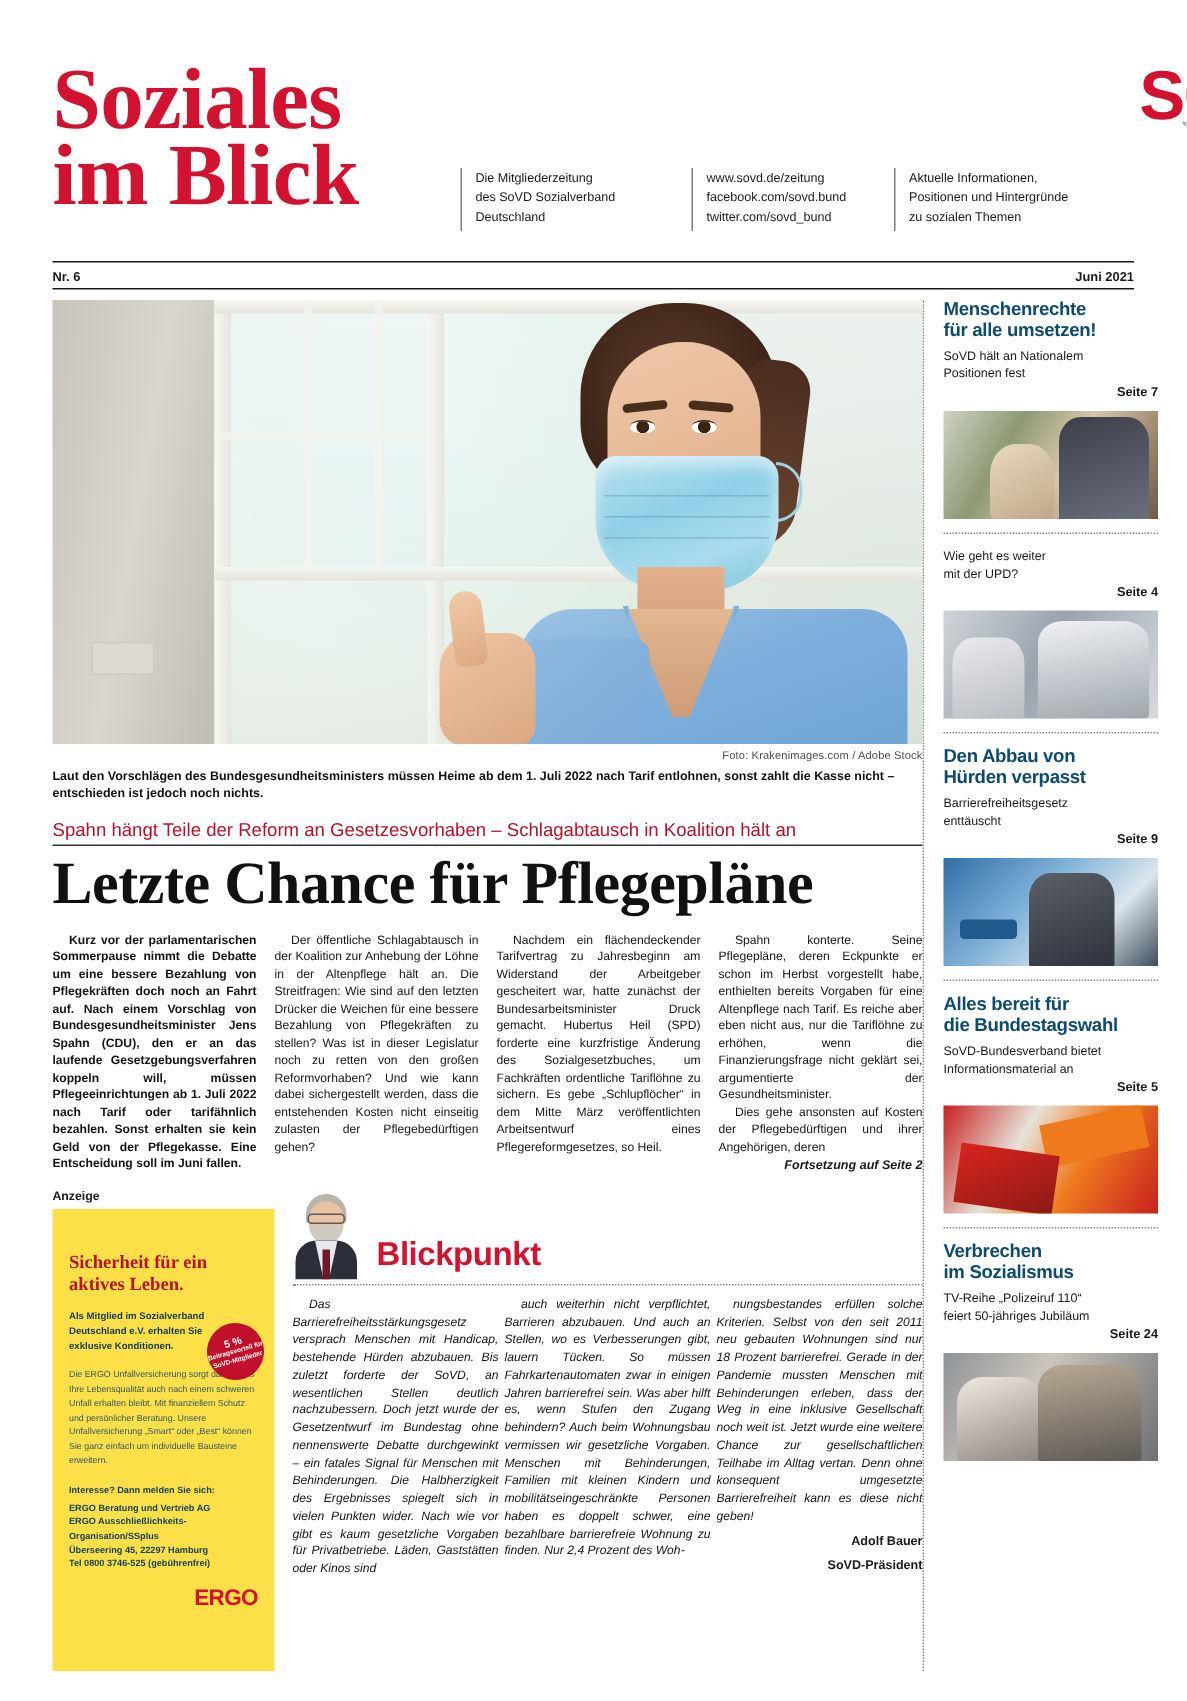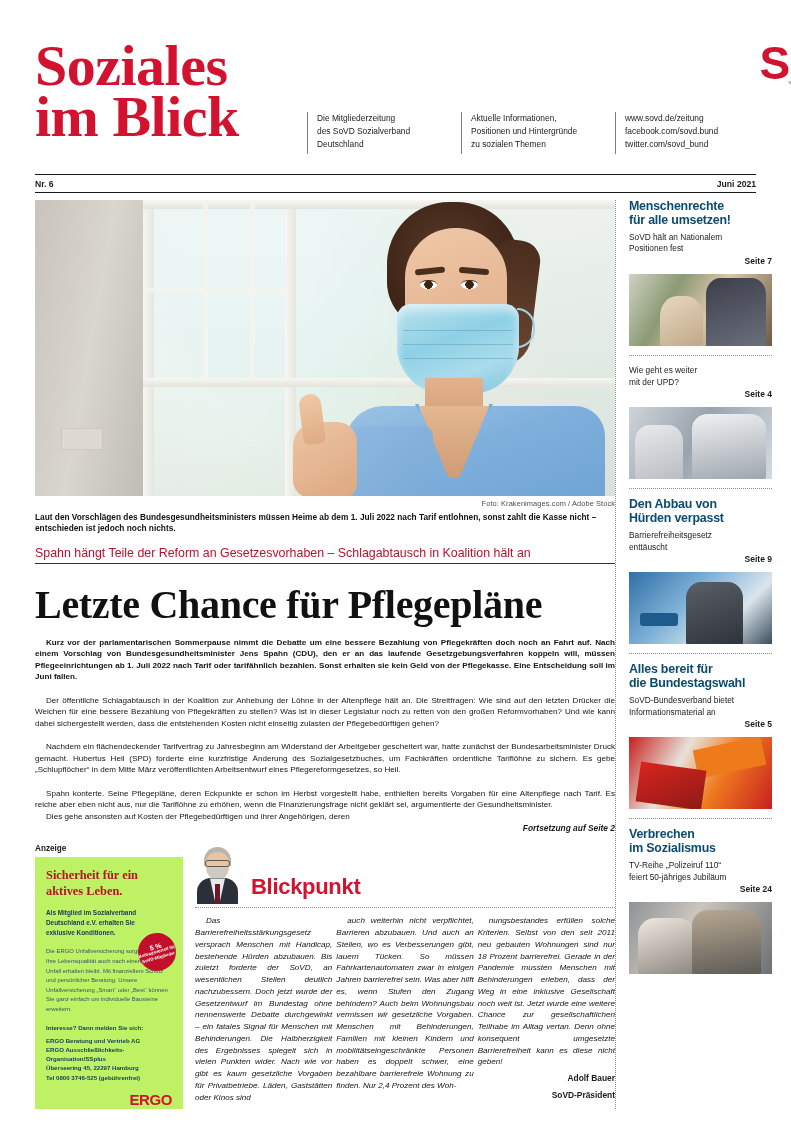--- a/index.html
+++ b/index.html
@@ -204,48 +204,48 @@
     padding-bottom:3px;
     border-bottom:1.4px solid #333;
     color:#b5132b;
     font-size:12.4px;
   }
   .headline {
     font-family:"Liberation Serif", serif;
     font-weight:bold;
     font-size:40px;
     line-height:1.06em;
-    margin:20px 0 11px;
+    margin:4px 0 11px;
     color:#111;
     letter-spacing:-0.3px;
   }
 
   
-  .article { display:flex; gap:12px;flex-direction:column; }
+  .article { display:flex; gap:12px; }
   .acol { flex:1 1 0; }
   .acol p {
     margin:0; font-size:8.1px; line-height:1.42em;
     text-align:justify; text-indent:11px; font-weight:bold;
     hyphens:auto; color:#141414;
   }
   .acol p + p { text-indent:11px; }
   .acol.lead p { font-weight:bold; }
   .acol.normal p { font-weight:normal; }
   .jump {
     font-weight:bold; font-style:italic; font-size:8.4px;
     text-align:right; margin-top:1px;
   }
 
   
   .lower { display:flex; margin-top:11px; gap:12px; }
   .ad-wrap { flex:0 0 148px; }
   .anzeige-label { font-size:8.2px; font-weight:bold; margin-bottom:4px; }
   .ad-box {
-    background:#bef264; padding:11px 11px 10px; position:relative;
-    height:252px;
+    background:#fde047; padding:28px 11px 10px; position:relative;
+    height:308px;
   }
   .ad-head {
     color:#b5132b; font-family:"Liberation Serif", serif;
     font-weight:bold; font-size:12.4px; line-height:1.22em; margin-bottom:9px;
   }
   .ad-sub {
     font-size:6.4px; font-weight:bold; line-height:1.55em;
     color:#143a52; margin-bottom:10px; max-width:98px;
   }
   .ad-body {
@@ -390,26 +390,26 @@
   <div class="masthead">
     <div class="logo-title">
       <span>Soziales</span>
       <span class="l2">im Blick</span>
     </div>
 
     <div class="subheads">
       <div class="sub-col c1" style="white-space:pre-line">Die Mitgliederzeitung
 des SoVD Sozialverband
 Deutschland</div>
+      <div class="sub-col c3" style="white-space:pre-line">www.sovd.de/zeitung
+facebook.com/sovd.bund
+twitter.com/sovd_bund</div>
       <div class="sub-col c2" style="white-space:pre-line">Aktuelle Informationen,
 Positionen und Hintergründe
 zu sozialen Themen</div>
-      <div class="sub-col c3" style="white-space:pre-line">www.sovd.de/zeitung
-facebook.com/sovd.bund
-twitter.com/sovd_bund</div>
       <div class="sovd-logo">
         <div class="word">SOVD</div>
         <div class="swoosh"></div>
       </div>
     </div>
   </div>
 
   <div class="issue-bar">
     <span>Nr. 6</span>
     <span>Juni 2021</span>

